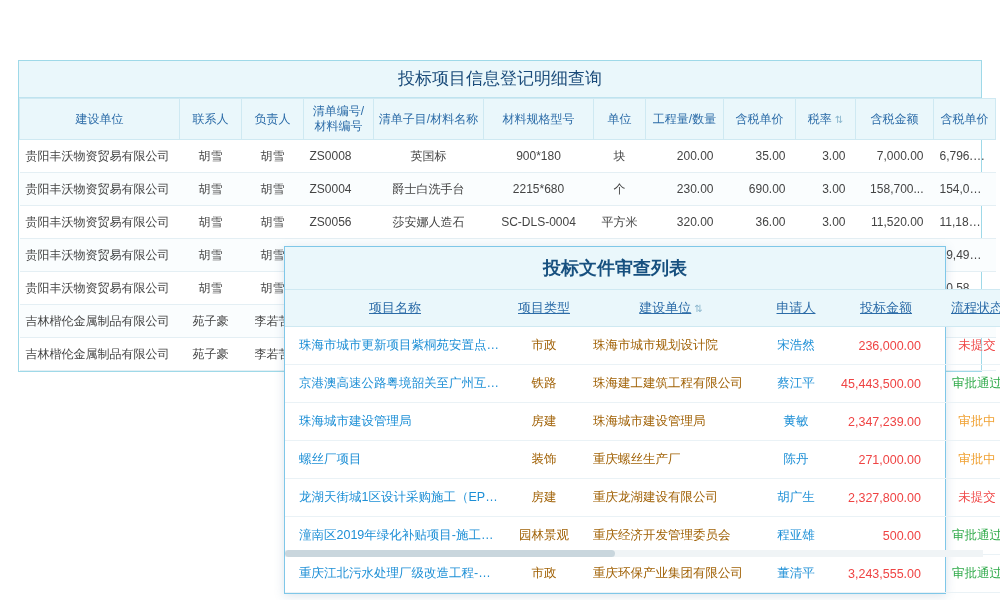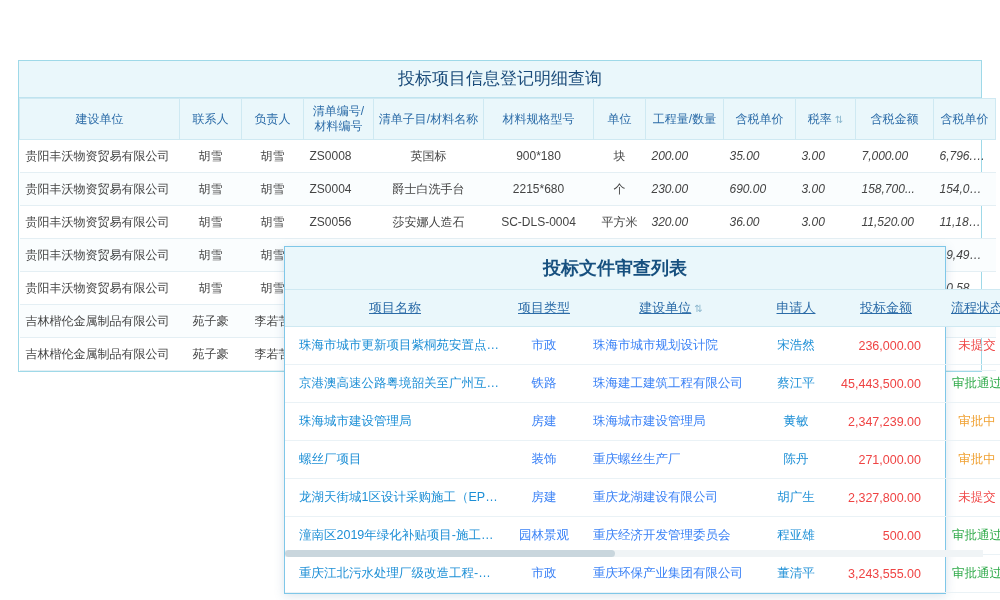--- a/index.html
+++ b/index.html
@@ -66,21 +66,21 @@
     color: #444;
     padding: 6px 6px;
     height: 20px;
     text-align: center;
     white-space: nowrap;
     overflow: hidden;
     text-overflow: ellipsis;
   }
 
   table.grid td.c-left { text-align: left; }
-  table.grid td.c-right { text-align: left; padding-right: 10px; font-style: italic; }
+  table.grid td.c-right { text-align: right; padding-right: 10px; }
 
   table.grid tr.row-alt td { background: #fafdfe; }
 
   .sort-ico {
     display: inline-block;
     margin-left: 3px;
     color: #8ab6cd;
     font-size: 10px;
   }
 
@@ -120,21 +120,21 @@
     border-top: 1px solid #cfe9f2;
     border-bottom: 1px solid #cfe9f2;
     padding: 9px 4px;
     text-align: center;
     text-decoration: underline;
   }
 
   table.grid2 td {
     border-bottom: 1px solid #eaf2f6;
     font-size: 12.5px;
-    color: #3b82f6;
+    color: #a16207;
     padding: 10px 6px;
     text-align: center;
     white-space: nowrap;
     overflow: hidden;
     text-overflow: ellipsis;
   }
 
   table.grid2 td.link {
     color: #1d8fd6;
     text-align: left;

